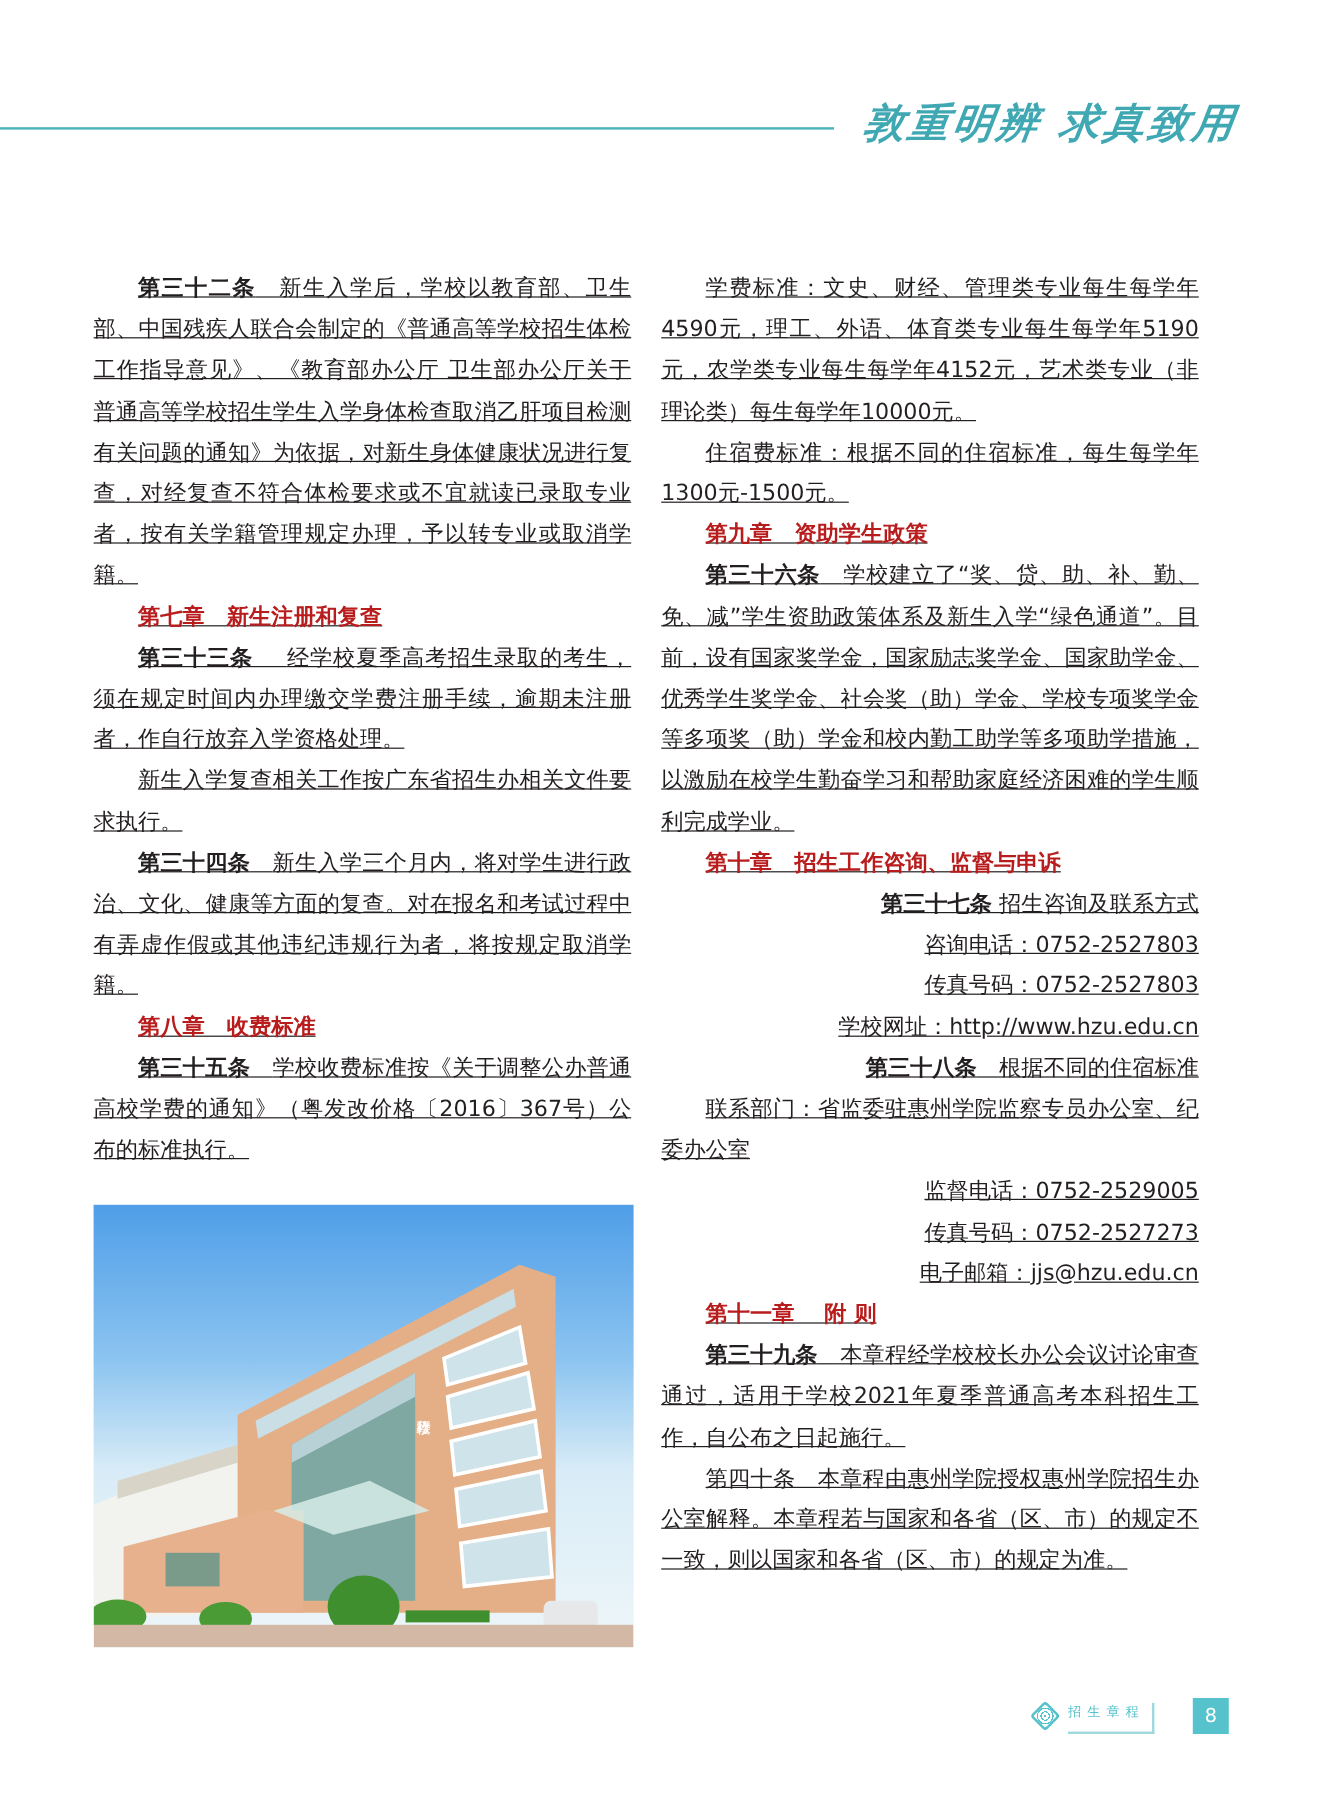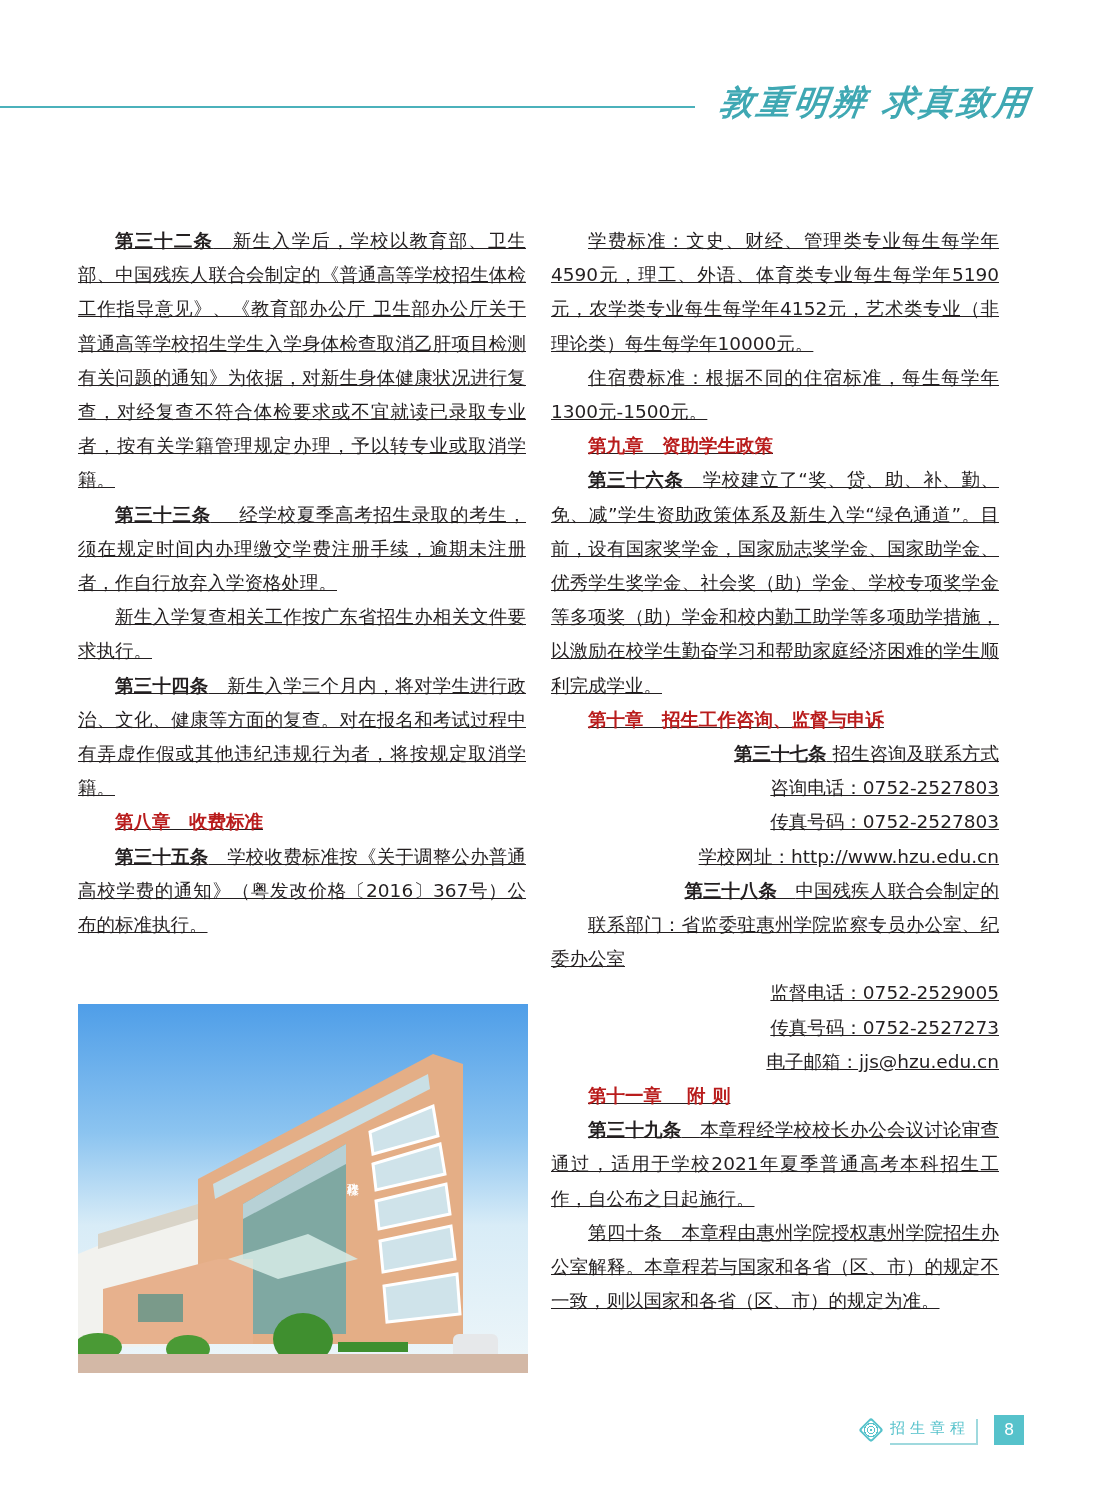--- a/index.html
+++ b/index.html
@@ -25,37 +25,38 @@
     position: absolute; left: 78px; top: 1004px; width: 450px; height: 369px; overflow: hidden;
     background: linear-gradient(180deg, #4f9ee8 0%, #8cc4f0 35%, #d8ecf7 60%, #eef6f9 100%);
   }
   .footer { position: absolute; left: 862px; top: 1415px; height: 30px; }
   .footer .emblem {
     position: absolute; left: 0; top: 6px; width: 18px; height: 18px; transform: rotate(45deg);
     border: 2px solid #56c2cb; border-radius: 3px; box-sizing: border-box;
     background: repeating-radial-gradient(circle, #56c2cb 0 1px, #ffffff 1px 3px);
   }
   .footer .label {
-    position: absolute; left: 28px; top: 4px; font-size: 15px; letter-spacing: 5px; color: #56c2cb;
+    position: absolute; left: 28px; top: 4px; font-size: 11px; letter-spacing: 5px; color: #56c2cb;
     white-space: nowrap; padding-bottom: 2px; border-bottom: 2px solid #9fd9de; padding-right: 6px;
     border-right: 2px solid #9fd9de; height: 22px;
   }
   .footer .page-num {
     position: absolute; left: 132px; top: 0; width: 30px; height: 30px; background: #56c2cb; color: #ffffff;
     font-size: 16px; text-align: center; line-height: 30px;
   }
 </style>
 </head>
 <body>
 
 <div class="header-rule"></div>
 <div class="header-motto">敦重明辨 求真致用</div>
 
 <div class="col left">
   <p class="p indent"><span class="art">第三十二条</span> <span>新生入学后，学校以教育部、卫生部、中国残疾人联合会制定的《普通高等学校招生体检工作指导意见》、《教育部办公厅 卫生部办公厅关于普通高等学校招生学生入学身体检查取消乙肝项目检测有关问题的通知》为依据，对新生身体健康状况进行复查，对经复查不符合体检要求或不宜就读已录取专业者，按有关学籍管理规定办理，予以转专业或取消学籍。</span></p>
+  <p class="chap">第七章　新生注册和复查</p>
   <p class="p indent"><span class="art">第三十三条</span>  <span>经学校夏季高考招生录取的考生，须在规定时间内办理缴交学费注册手续，逾期未注册者，作自行放弃入学资格处理。</span></p>
   <p class="p indent">新生入学复查相关工作按广东省招生办相关文件要求执行。</p>
   <p class="p indent"><span class="art">第三十四条</span> <span>新生入学三个月内，将对学生进行政治、文化、健康等方面的复查。对在报名和考试过程中有弄虚作假或其他违纪违规行为者，将按规定取消学籍。</span></p>
   <p class="chap">第八章　收费标准</p>
   <p class="p indent"><span class="art">第三十五条</span> <span>学校收费标准按《关于调整公办普通高校学费的通知》（粤发改价格〔2016〕367号）公布的标准执行。</span></p>
 </div>
 
 <div class="photo" title="行政楼">
   <svg width="450" height="369" viewBox="0 0 450 369">
 
@@ -98,21 +99,21 @@
 <div class="col right">
   <p class="p indent">学费标准：文史、财经、管理类专业每生每学年4590元，理工、外语、体育类专业每生每学年5190元，农学类专业每生每学年4152元，艺术类专业（非理论类）每生每学年10000元。</p>
   <p class="p indent">住宿费标准：根据不同的住宿标准，每生每学年1300元-1500元。</p>
   <p class="chap">第九章　资助学生政策</p>
   <p class="p indent"><span class="art">第三十六条</span> <span>学校建立了“奖、贷、助、补、勤、免、减”学生资助政策体系及新生入学“绿色通道”。目前，设有国家奖学金，国家励志奖学金、国家助学金、优秀学生奖学金、社会奖（助）学金、学校专项奖学金等多项奖（助）学金和校内勤工助学等多项助学措施，以激励在校学生勤奋学习和帮助家庭经济困难的学生顺利完成学业。</span></p>
   <p class="chap">第十章　招生工作咨询、监督与申诉</p>
   <p class="contact"><span class="art">第三十七条</span> <span>招生咨询及联系方式</span></p>
   <p class="contact">咨询电话：0752-2527803</p>
   <p class="contact">传真号码：0752-2527803</p>
   <p class="contact">学校网址：http://www.hzu.edu.cn</p>
-  <p class="contact"><span class="art">第三十八条</span> <span>中国残疾人联合会制定的</span></p>
+  <p class="contact"><span class="art">第三十八条</span> <span>根据不同的住宿标准</span></p>
   <p class="p indent">联系部门：省监委驻惠州学院监察专员办公室、纪委办公室</p>
   <p class="contact">监督电话：0752-2529005</p>
   <p class="contact">传真号码：0752-2527273</p>
   <p class="contact">电子邮箱：jjs@hzu.edu.cn</p>
   <p class="chap">第十一章　 附  则</p>
   <p class="p indent"><span class="art">第三十九条</span> <span>本章程经学校校长办公会议讨论审查通过，适用于学校2021年夏季普通高考本科招生工作，自公布之日起施行。</span></p>
   <p class="p indent">第四十条　本章程由惠州学院授权惠州学院招生办公室解释。本章程若与国家和各省（区、市）的规定不一致，则以国家和各省（区、市）的规定为准。</p>
 </div>
 
 <div class="footer">

